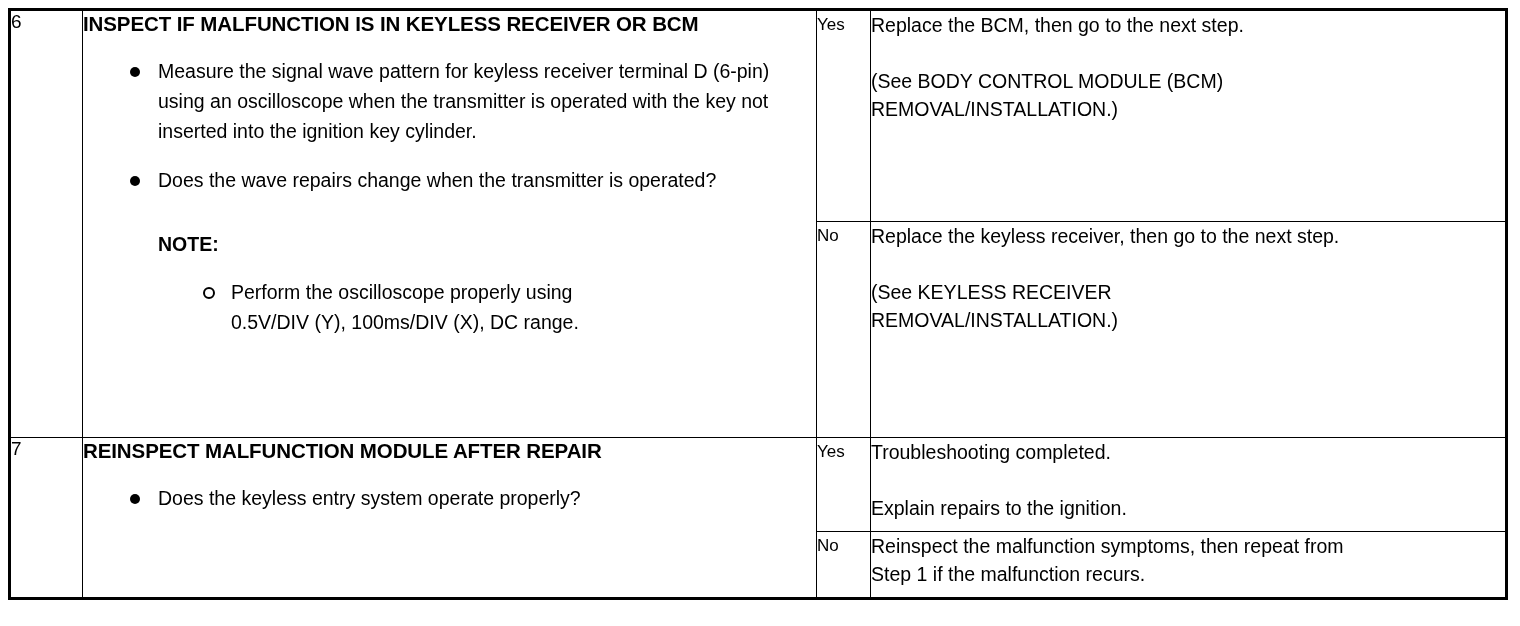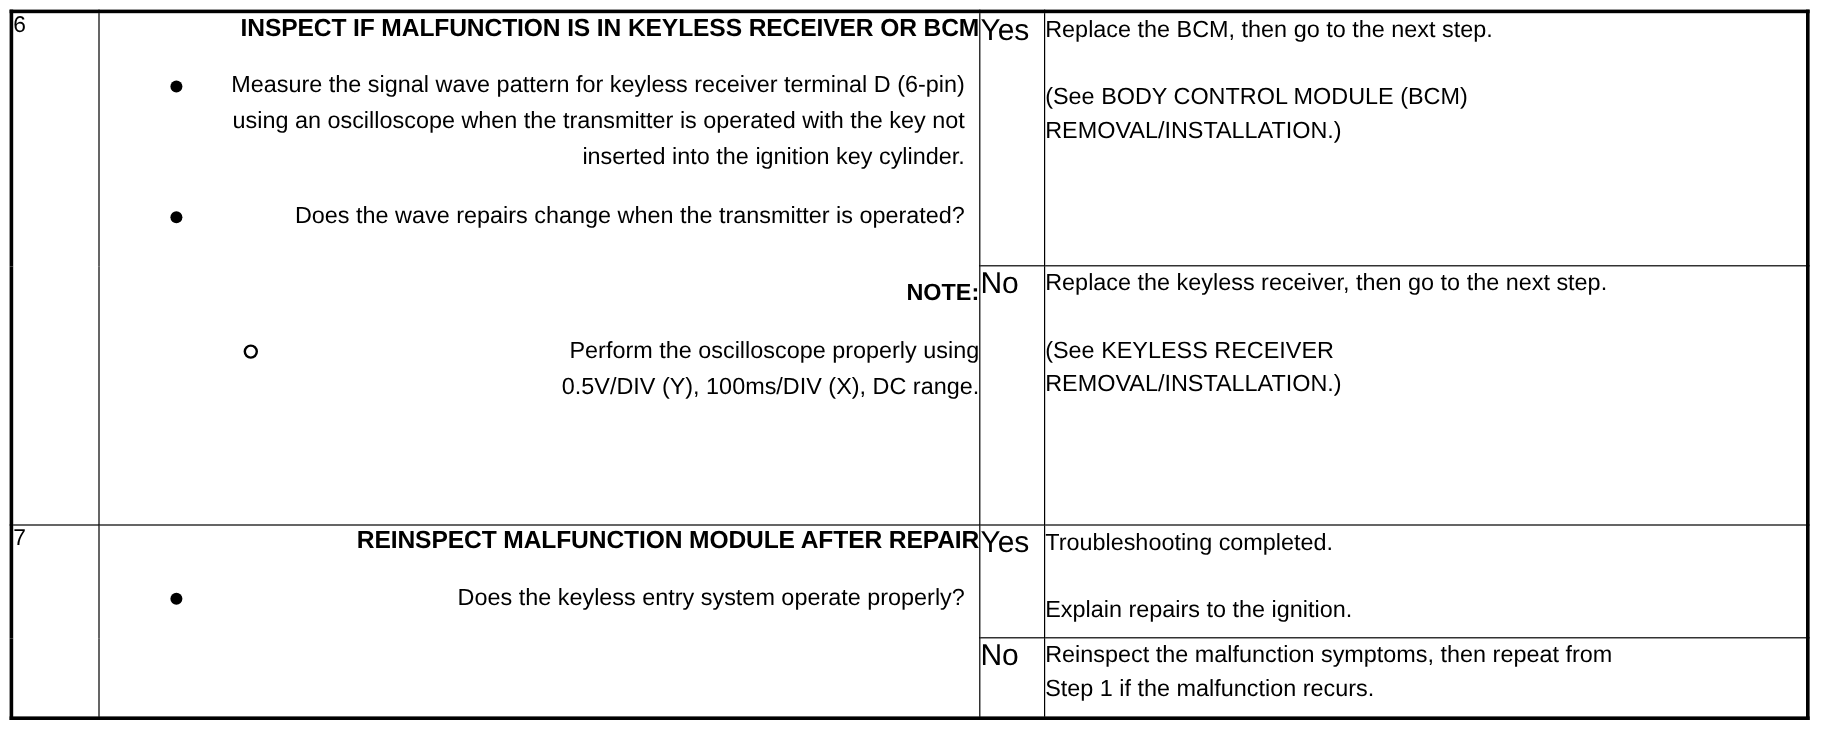--- a/index.html
+++ b/index.html
@@ -49,32 +49,31 @@
   
   .step-num {
     font-size: 19px;
     line-height: 22px;
     padding: 7px 0 0 8px;
   }
 
   
   .body-cell {
     padding: 8px 10px 10px 9px;
-    text-align: right;
   }
   .step-title {
     font-size: 20.5px;
     font-weight: bold;
     line-height: 26px;
     letter-spacing: -0.1px;
   }
 
   
   .bullets {
-    margin: 12px;
+    margin: 0;
     padding: 0;
     list-style: none;
   }
   .bullets > li {
     position: relative;
     font-size: 19.5px;
     line-height: 30px;
     padding-left: 75px;
     margin-top: 19px;
   }
@@ -118,21 +117,21 @@
     height: 8px;
     border-radius: 50%;
     border: 2.5px solid #000;
     background: transparent;
     box-sizing: content-box;
   }
   .subline2 { display: block; }
 
   
   .answer-cell {
-    font-size: 25px;
+    font-size: 17px;
     line-height: 28px;
     padding: 8px 0 0 5px;
     text-align: left;
   }
 
   
   .action-cell {
     font-size: 19.5px;
     line-height: 28px;
     padding: 8px 8px 10px 9px;

